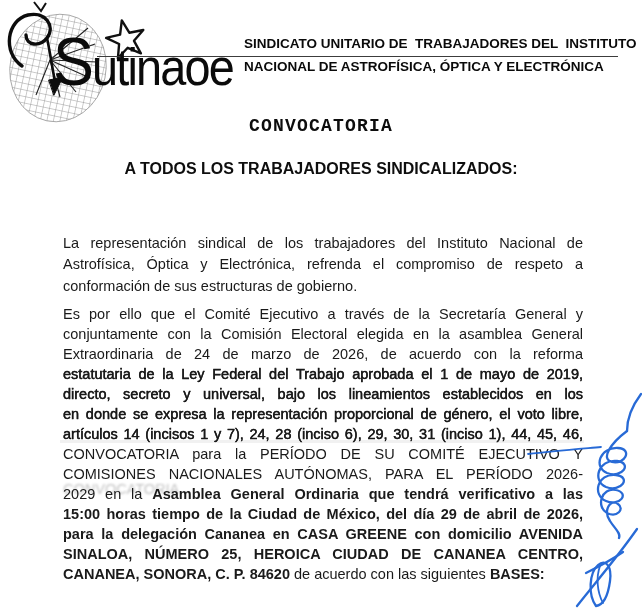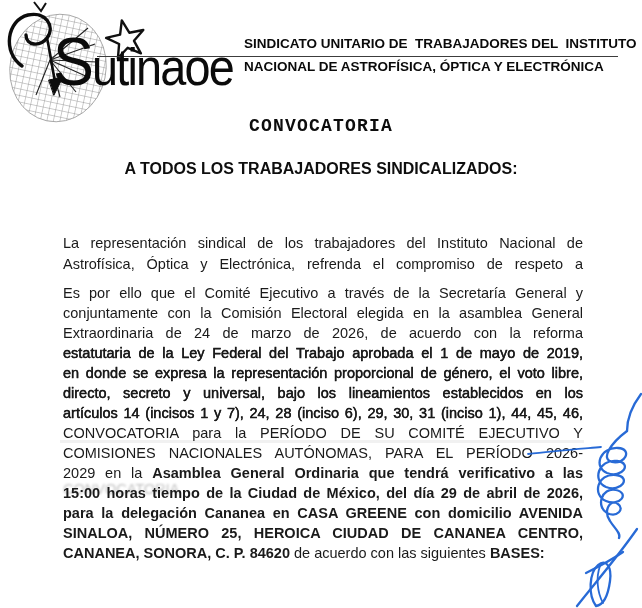--- a/index.html
+++ b/index.html
@@ -111,28 +111,29 @@
 
 <div id="doc-title" class="abs">CONVOCATORIA</div>
 <div id="salutation" class="abs">A TODOS LOS TRABAJADORES SINDICALIZADOS:</div>
 
 <div id="streak" class="abs"></div>
 <div id="ghost-artifact" class="abs">CONVOCATORIA</div>
 <div id="body-text" class="abs">
     <div class="para">
       <div class="line"><span>La representación sindical de los trabajadores del Instituto Nacional de</span></div>
       <div class="line"><span>Astrofísica, Óptica y Electrónica, refrenda el compromiso de respeto a</span></div>
+      <div class="line last"><span>conformación de sus estructuras de gobierno.</span></div>
     </div>
     <div class="para">
       <div class="line"><span>Es por ello que el Comité Ejecutivo a través de la Secretaría General y</span></div>
       <div class="line"><span>conjuntamente con la Comisión Electoral elegida en la asamblea General</span></div>
       <div class="line"><span>Extraordinaria de 24 de marzo de 2026, de acuerdo con la reforma</span></div>
       <div class="line dark"><span>estatutaria de la Ley Federal del Trabajo aprobada el 1 de mayo de 2019,</span></div>
+      <div class="line dark"><span>directo, secreto y universal, bajo los lineamientos establecidos en los</span></div>
       <div class="line dark"><span>en donde se expresa la representación proporcional de género, el voto libre,</span></div>
-      <div class="line dark"><span>directo, secreto y universal, bajo los lineamientos establecidos en los</span></div>
       <div class="line dark"><span>artículos 14 (incisos 1 y 7), 24, 28 (inciso 6), 29, 30, 31 (inciso 1), 44, 45, 46,</span></div>
       <div class="line"><span>CONVOCATORIA para la PERÍODO DE SU COMITÉ EJECUTIVO Y</span></div>
       <div class="line"><span>COMISIONES NACIONALES AUTÓNOMAS, PARA EL PERÍODO 2026-</span></div>
       <div class="line"><span>2029 en la </span><span class="b">Asamblea General Ordinaria que tendrá verificativo a las</span></div>
       <div class="line"><span class="b">15:00 horas tiempo de la Ciudad de México, del día 29 de abril de 2026,</span></div>
       <div class="line"><span class="b">para la delegación Cananea en CASA GREENE con domicilio AVENIDA</span></div>
       <div class="line"><span class="b">SINALOA, NÚMERO 25, HEROICA CIUDAD DE CANANEA CENTRO,</span></div>
       <div class="line last"><span class="b">CANANEA, SONORA, C. P. 84620 </span><span>de acuerdo con las siguientes </span><span class="b">BASES:</span></div>
     </div>
   </div>

